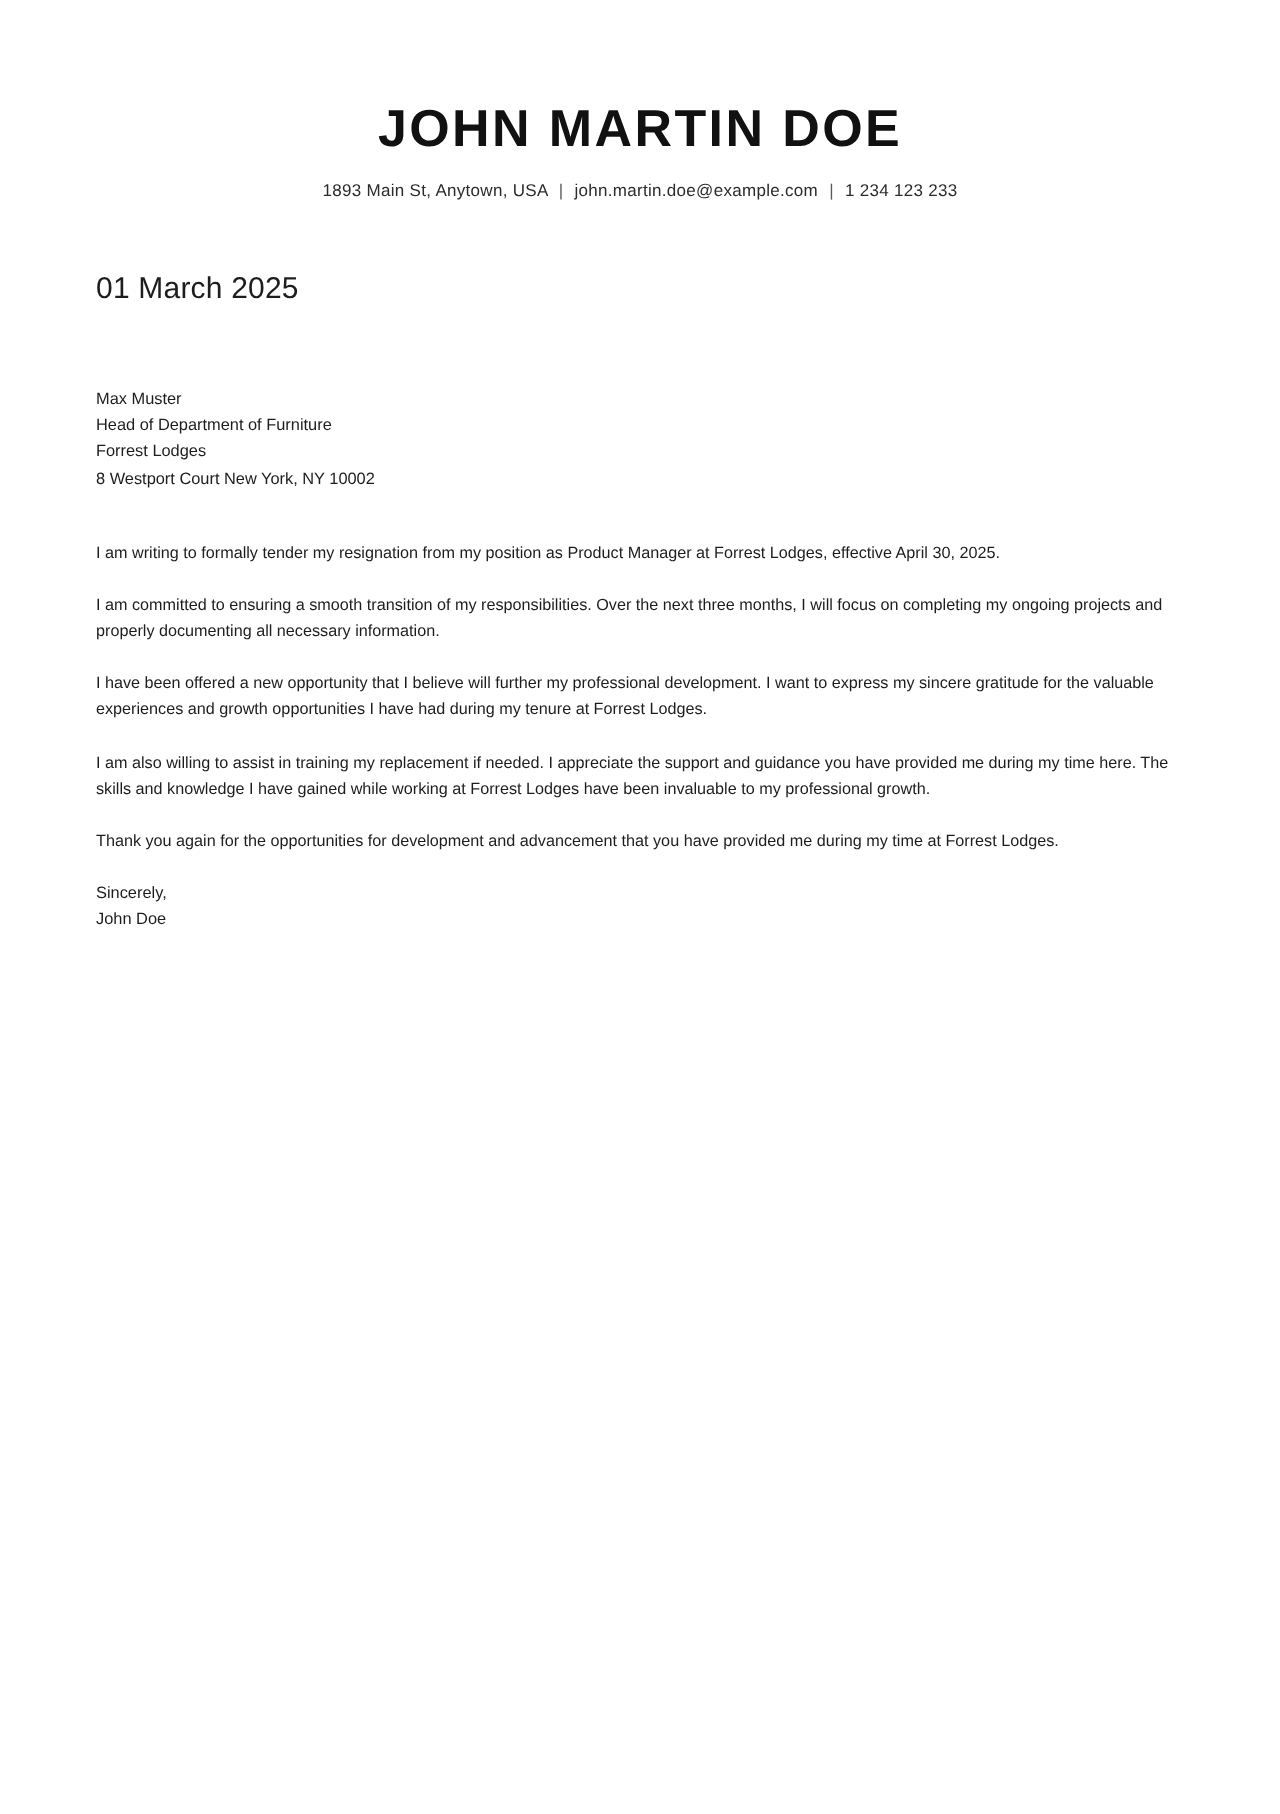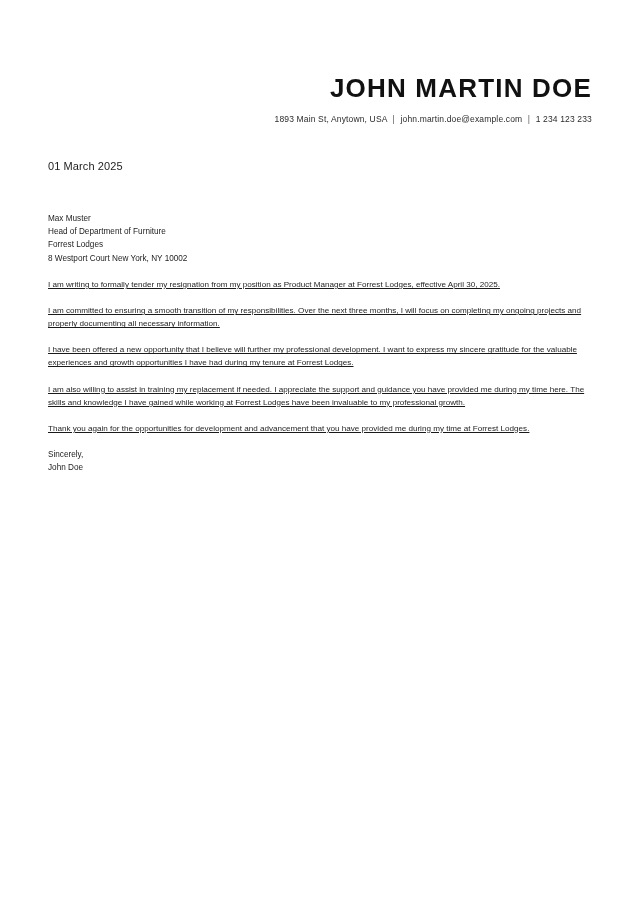--- a/index.html
+++ b/index.html
@@ -21,22 +21,21 @@
     height: 907px;
     background: #ffffff;
     box-sizing: border-box;
     padding: 0;
     overflow: hidden;
   }
 
   
   .letter-header {
     padding: 50px 48px 0 48px;
-    text-align: right;
-    margin-top: 24px;
+    text-align: center;
   }
   .sender-name {
     font-size: 26px;
     font-weight: bold;
     letter-spacing: 1.2px;
     color: #111111;
     line-height: 1.15;
     margin: 0;
   }
   .contact-line {
@@ -51,38 +50,37 @@
   }
 
   
   .letter-body {
     padding: 0 48px;
     box-sizing: border-box;
   }
 
   .date-line {
     margin-top: 36px;
-    font-size: 11px;
+    font-size: 15px;
     color: #1d1d1d;
     letter-spacing: 0.1px;
   }
 
   .recipient-block {
     margin-top: 40px;
     font-size: 8.2px;
     line-height: 1.62;
     color: #1d1d1d;
   }
   .recipient-block div {
     white-space: nowrap;
   }
 
   .paragraphs {
-    margin-top: 13px;
-    text-decoration: underline;
+    margin-top: 24px;
   }
   .paragraphs p {
     font-size: 8.1px;
     line-height: 1.62;
     color: #1d1d1d;
     margin: 0 0 13px 0;
     text-align: left;
     max-width: 544px;
   }
 

